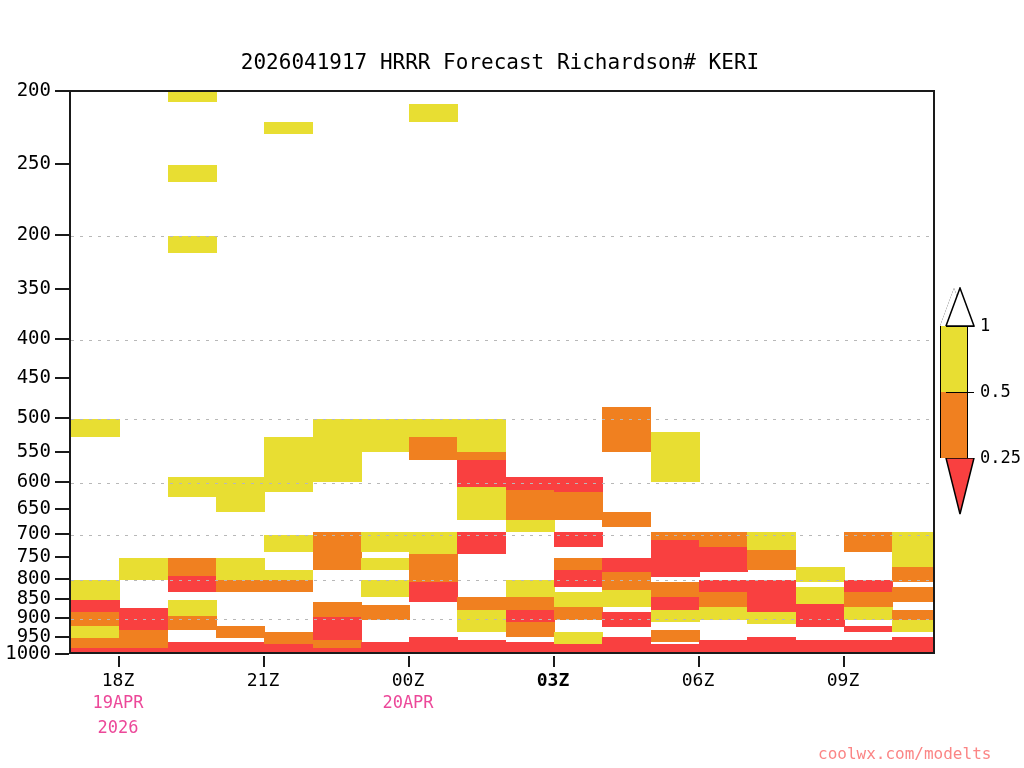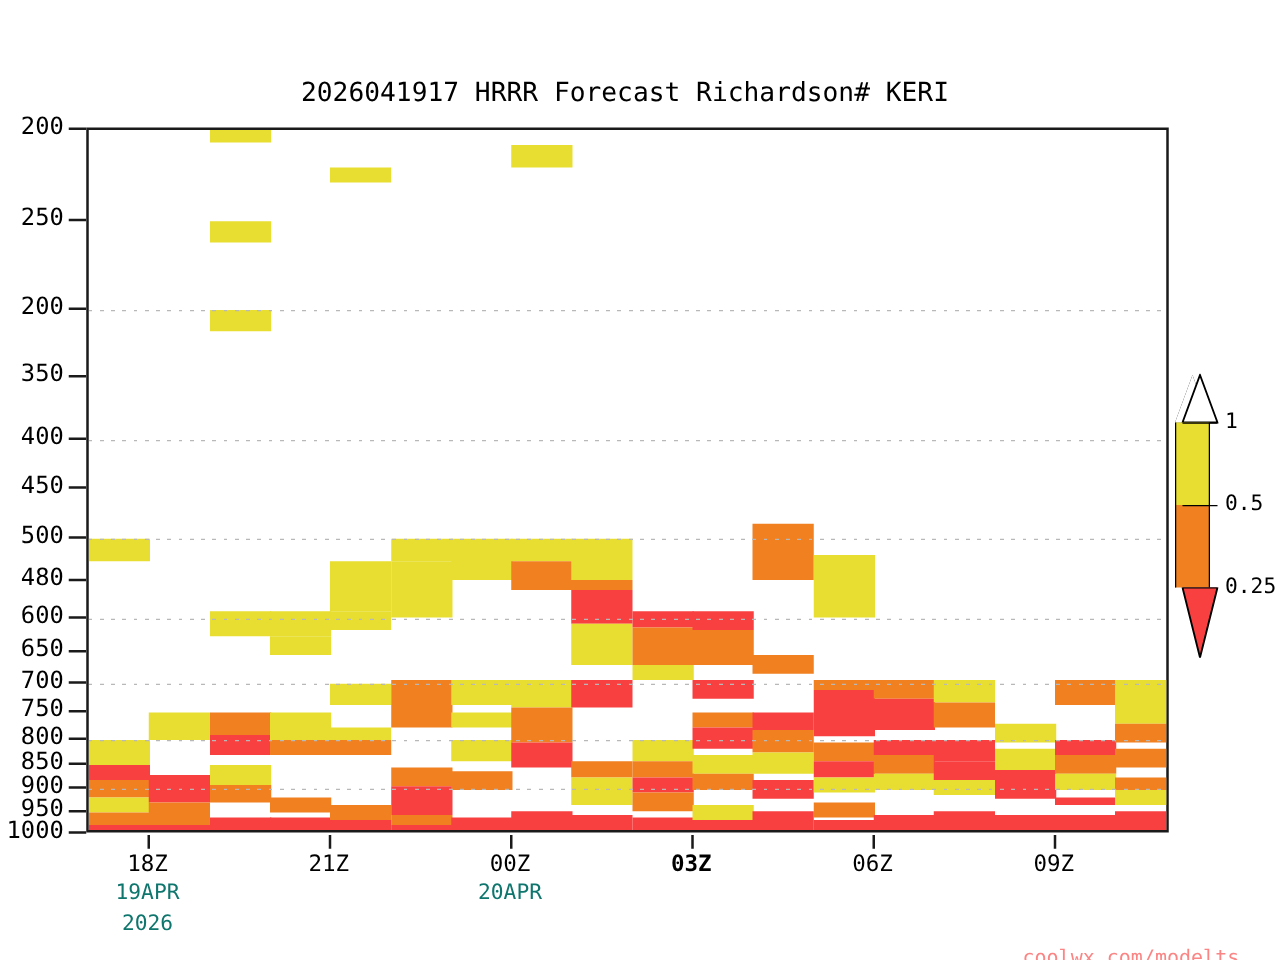--- a/index.html
+++ b/index.html
@@ -3,21 +3,21 @@
 <meta charset="utf-8">
 <style>
   html,body{margin:0;padding:0;}
   body{
     width:1024px;height:768px;
     background:#ffffff;
     font-family:"DejaVu Sans Mono","Liberation Mono",monospace;
     overflow:hidden;
     position:relative;
   }
-  #stage{position:absolute;left:0;top:0;width:1024px;height:640px;margin-top:12px;}
+  #stage{position:absolute;left:0;top:0;width:1024px;height:640px;}
 
   .title{
     position:absolute;
     left:0;top:50px;width:1024px;
     text-align:center;
     font-size:21px;
     color:#000000;
     letter-spacing:0px;
     font-family:"DejaVu Sans Mono","Liberation Mono",monospace;
   }
@@ -62,21 +62,21 @@
   .xlabel{
     position:absolute;top:13px;
     font-size:18px;color:#000;
     transform:translateX(-50%);
     white-space:nowrap;
     text-align:center;
     font-family:"DejaVu Sans Mono","Liberation Mono",monospace;
   }
   .xsub{
     position:absolute;
-    font-size:17px;color:#0f766e;
+    font-size:17px;color:#ec4899;
     transform:translateX(-50%);
     white-space:nowrap;text-align:center;
     font-family:"DejaVu Sans Mono","Liberation Mono",monospace;
   }
   #xaxis{position:absolute;left:69px;top:656px;width:866px;height:90px;}
 
   .axis-title{
     position:absolute;
     left:220px;top:733px;width:580px;
     text-align:center;
@@ -121,21 +121,21 @@
       <div class="ylabel" style="top: 144px;">200</div>
       <div class="ytick" style="top: 198px;"></div>
       <div class="ylabel" style="top: 198px;">350</div>
       <div class="ytick" style="top: 248px;"></div>
       <div class="ylabel" style="top: 248px;">400</div>
       <div class="ytick" style="top: 287px;"></div>
       <div class="ylabel" style="top: 287px;">450</div>
       <div class="ytick" style="top: 327px;"></div>
       <div class="ylabel" style="top: 327px;">500</div>
       <div class="ytick" style="top: 361px;"></div>
-      <div class="ylabel" style="top: 361px;">480</div>
+      <div class="ylabel" style="top: 361px;">550</div>
       <div class="ytick" style="top: 391px;"></div>
       <div class="ylabel" style="top: 391px;">600</div>
       <div class="ytick" style="top: 418px;"></div>
       <div class="ylabel" style="top: 418px;">650</div>
       <div class="ytick" style="top: 443px;"></div>
       <div class="ylabel" style="top: 443px;">700</div>
       <div class="ytick" style="top: 466px;"></div>
       <div class="ylabel" style="top: 466px;">750</div>
       <div class="ytick" style="top: 488px;"></div>
       <div class="ylabel" style="top: 488px;">800</div>

